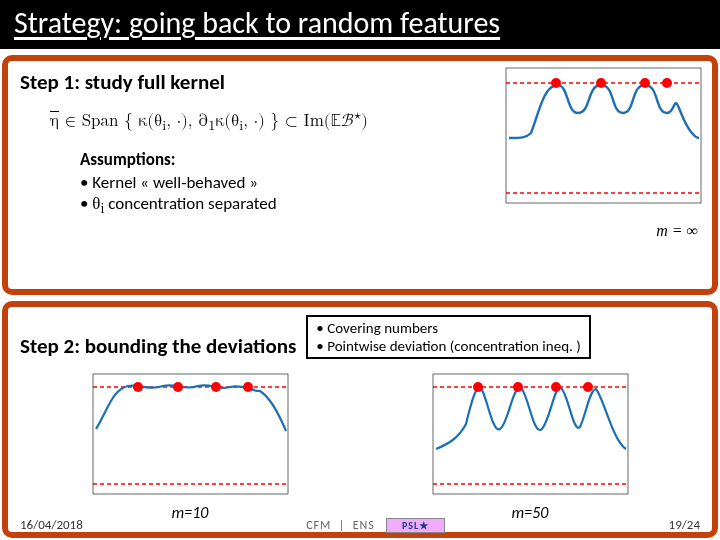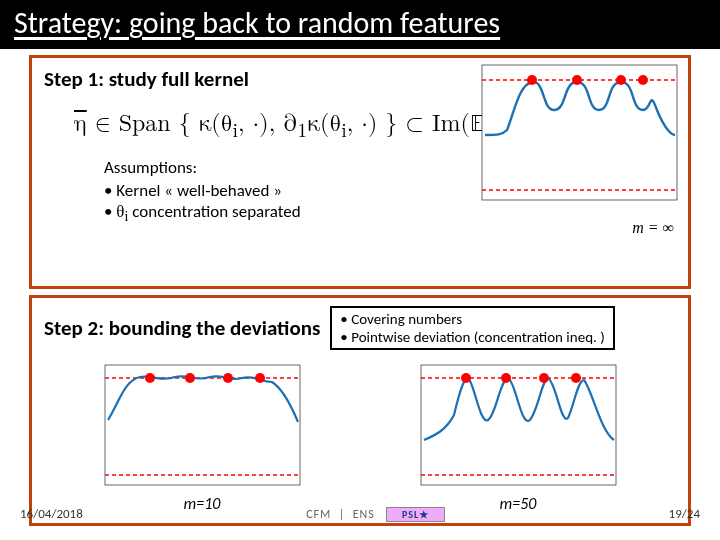--- a/index.html
+++ b/index.html
@@ -1,32 +1,32 @@
 <!DOCTYPE html>
 <html><head>
 <meta charset="utf-8">
 <style>
   html,body{margin:0;padding:0;width:720px;height:540px;font-family:"Calibri","Segoe UI",sans-serif;color:#000;background:#fff;overflow:hidden}
   .titlebar{background:#000;color:#fff;font-size:30px;padding:4px 14px 6px;border-bottom:2px solid #000;text-decoration:underline;text-underline-offset:4px}
-  .panel{border:3px solid #c2410c;margin:6px 29px;padding:8px 12px 10px;border-radius:0}
+  .panel{border:6px solid #c2410c;margin:6px 2px;padding:8px 12px 10px;border-radius:10px}
   .step{font-size:21px;font-weight:700}
-  .assump-head{font-size:17px;font-weight:400;margin:0 0 2px 60px}
+  .assump-head{font-size:17px;font-weight:700;margin:0 0 2px 60px}
   .bullets{margin:0 0 0 60px;font-size:17px;list-style:none;padding:0}
   .bullets li::before{content:"• ";}
-  .formula{font-family:"Cambria Math","Latin Modern Math",serif;font-size:24px;margin:12px 0 14px 30px}
+  .formula{font-family:"Cambria Math","Latin Modern Math",serif;font-size:17px;margin:12px 0 14px 30px}
   .bar{text-decoration:overline}
   .devbox{border:2px solid #000;font-size:15px;padding:2px 8px;display:inline-block;vertical-align:middle;margin-left:10px}
   .devbox ul{list-style:none;margin:0;padding:0}
   .devbox li::before{content:"• "}
-  .step2row{display:flex;align-items:center}
+  .step2row{display:flex;align-items:flex-end}
   .plots{display:flex;justify-content:space-between;margin:10px 0 0}
   .plot-wrap{text-align:center;flex:1}
   .plot-wrap svg{display:block;margin:0 auto}
   .plot-cap{font-style:italic;font-size:16px;margin-top:4px}
-  .footer{position:absolute;bottom:19px;left:0;right:0;font-size:13px;color:#333;padding:0 20px;display:flex;justify-content:space-between;align-items:center}
+  .footer{position:absolute;bottom:8px;left:0;right:0;font-size:13px;color:#333;padding:0 20px;display:flex;justify-content:space-between;align-items:center}
   .logos{font-size:12px;color:#666;letter-spacing:1px}
   .psl{border:1px solid #888;padding:0 15px;font-weight:700;font-size:10px;color:#1a3a8a;background:#f0abfc}
 </style>
 </head>
 <body>
 
 <div class="titlebar">Strategy: going back to random features</div>
 
 <div class="panel" style="position:relative;height:210px">
   <div class="step">Step 1: study full kernel</div>

